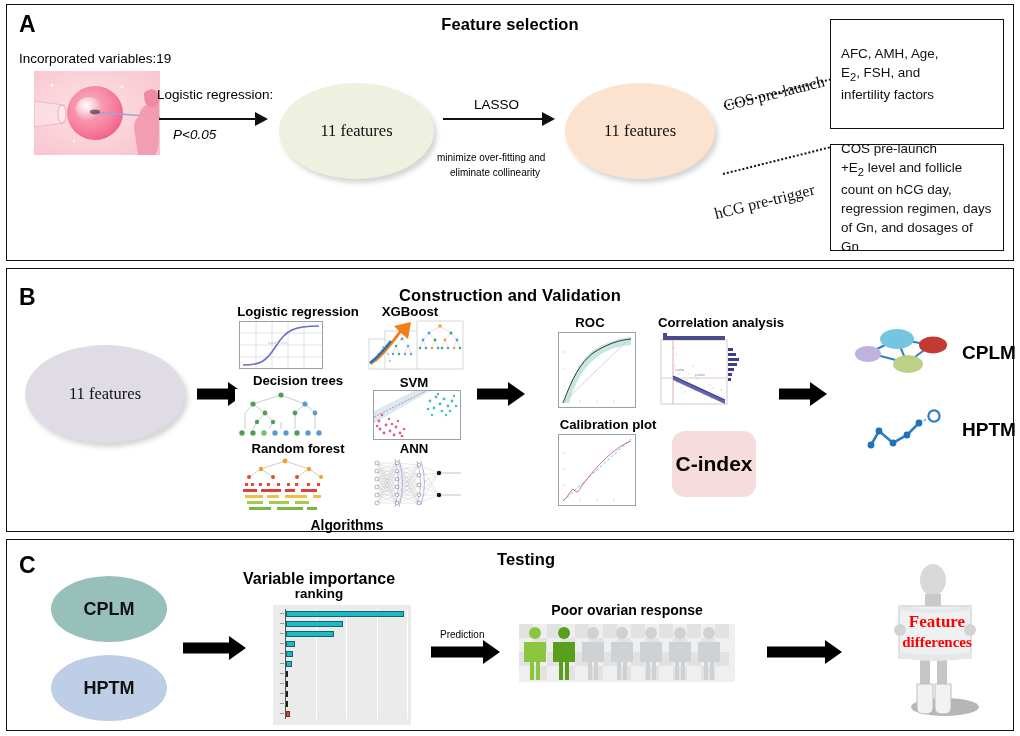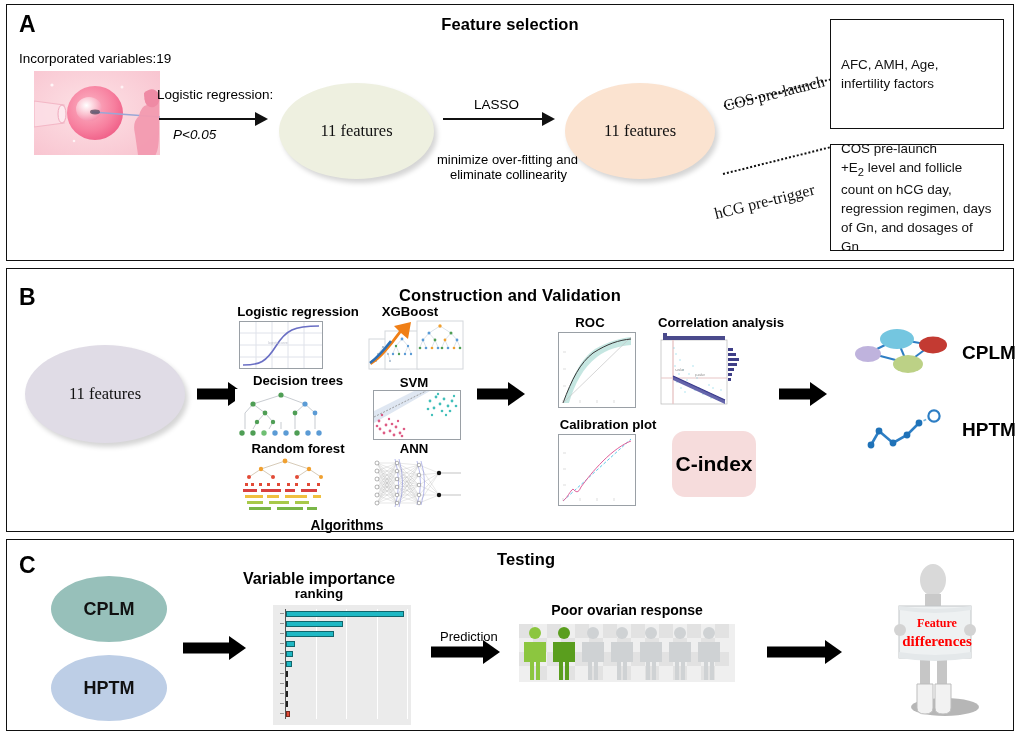--- a/index.html
+++ b/index.html
@@ -9,21 +9,21 @@
   .panel{position:absolute;border:1.6px solid #111;background:#fff;box-sizing:border-box;}
   #panelA{left:6px;top:4px;width:1008px;height:257px;}
   #panelB{left:6px;top:268px;width:1008px;height:264px;}
   #panelC{left:6px;top:539px;width:1008px;height:192px;}
 
   .plabel{position:absolute;font-size:23px;font-weight:bold;font-family:"Liberation Sans",sans-serif;color:#000;}
   .ptitle{position:absolute;font-size:16.5px;font-weight:bold;color:#000;letter-spacing:.1px;}
 
   .txt{position:absolute;color:#000;}
   .sans13{font-size:13.5px;font-family:"Liberation Sans",sans-serif;}
-  .sans12{font-size:13px;font-family:"Liberation Sans",sans-serif;}
+  .sans12{font-size:10px;font-family:"Liberation Sans",sans-serif;}
   .serif{font-family:"Liberation Serif",serif;}
 
   
   .ell{position:absolute;border-radius:50%;display:flex;align-items:center;justify-content:center;}
   .ell span{pointer-events:none;}
   .ellA1{background:#eef0e0;box-shadow:3px 4px 5px rgba(0,0,0,.17);}
   .ellA2{background:#fbe3d0;box-shadow:3px 4px 5px rgba(0,0,0,.17);}
   .ellB1{background:#e0dce6;box-shadow:3px 4px 5px rgba(0,0,0,.17);}
   .ellC1{background:#97c0ba;}
   .ellC2{background:#bdcee6;}
@@ -129,20 +129,21 @@
     </div>
 
     <div class="leader" style="left:717px;top:100px;width:118px;transform:rotate(-14deg);"></div>
     <div class="rotlabel" style="left:719px;top:92px;transform:rotate(-14deg);">COS pre-launch</div>
 
     <div class="leader" style="left:716px;top:168px;width:118px;transform:rotate(-14deg);"></div>
     <div class="rotlabel" style="left:710px;top:200px;transform:rotate(-14deg);">hCG pre-trigger</div>
 
     <div class="tbox" style="left:823px;top:14px;width:174px;height:110px;display:flex;flex-direction:column;justify-content:center;">
       <div>AFC, AMH, Age,</div>
+      <div>E<sub>2</sub>, FSH, and</div>
       <div>infertility factors</div>
     </div>
 
     <div class="tbox" style="left:823px;top:139px;width:174px;height:107px;display:flex;flex-direction:column;justify-content:center;">
       <div>COS pre-launch</div>
       <div>+E<sub>2</sub> level and follicle</div>
       <div>count on hCG day,</div>
       <div>regression regimen, days</div>
       <div>of Gn, and dosages of Gn</div>
     </div>
@@ -688,17 +689,17 @@
         <path d="M42,120 h16 v24 q0,6 -8,6 q-8,0 -8,-6 Z" fill="#f2f2f2" stroke="#bdbdbd" stroke-width="1"></path>
         <path d="M60,120 h16 v24 q0,6 -8,6 q-8,0 -8,-6 Z" fill="#f2f2f2" stroke="#bdbdbd" stroke-width="1"></path>
         <rect x="24" y="42" width="72" height="52" fill="#eef1f2" stroke="#c2c6c8" stroke-width="1"></rect>
         <path d="M24,42 q36,6 72,0 l0,4 q-36,6 -72,0 Z" fill="#e4e8ea"></path>
         <path d="M24,88 q36,6 72,0 l0,6 q-36,6 -72,0 Z" fill="#e4e8ea"></path>
         <circle cx="25" cy="66" r="6" fill="#d3d3d3"></circle>
         <circle cx="95" cy="66" r="6" fill="#d3d3d3"></circle>
       </svg>
     </div>
     <div class="txt" style="left:885px;top:72px;width:90px;text-align:center;line-height:1.2;">
-      <span class="signtxt" style="font-size:12px;text-align:right;">Feature</span><br>
+      <span class="signtxt" style="font-size:17px;text-align:right;">Feature</span><br>
       <span class="signtxt" style="font-size:15px;">differences</span>
     </div>
   </div>
 </div>
 
 </body></html>

